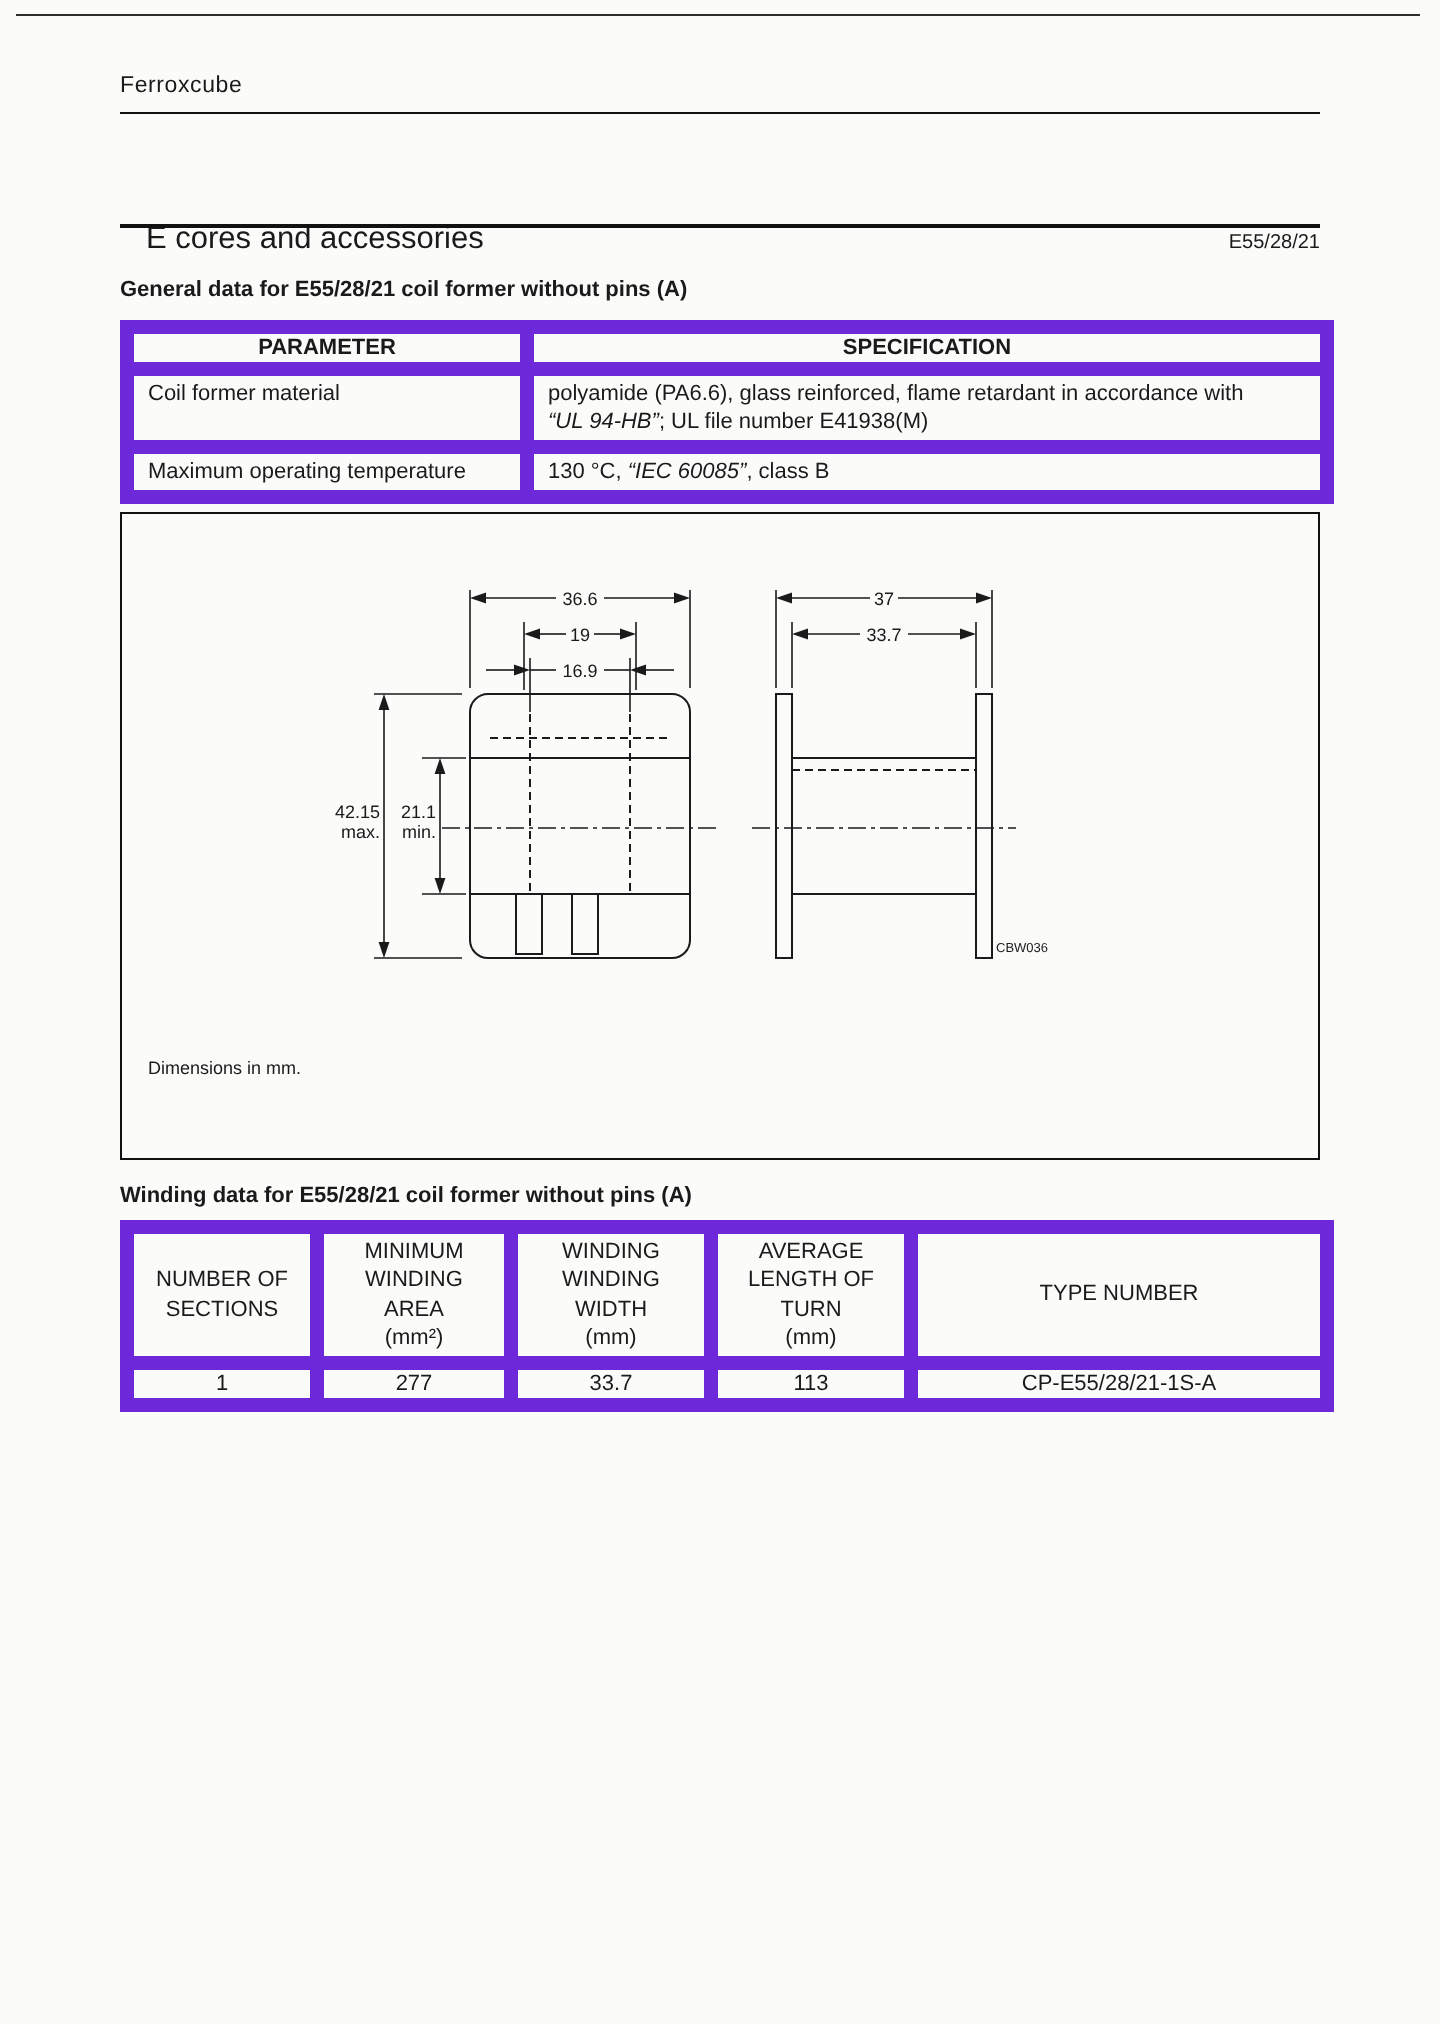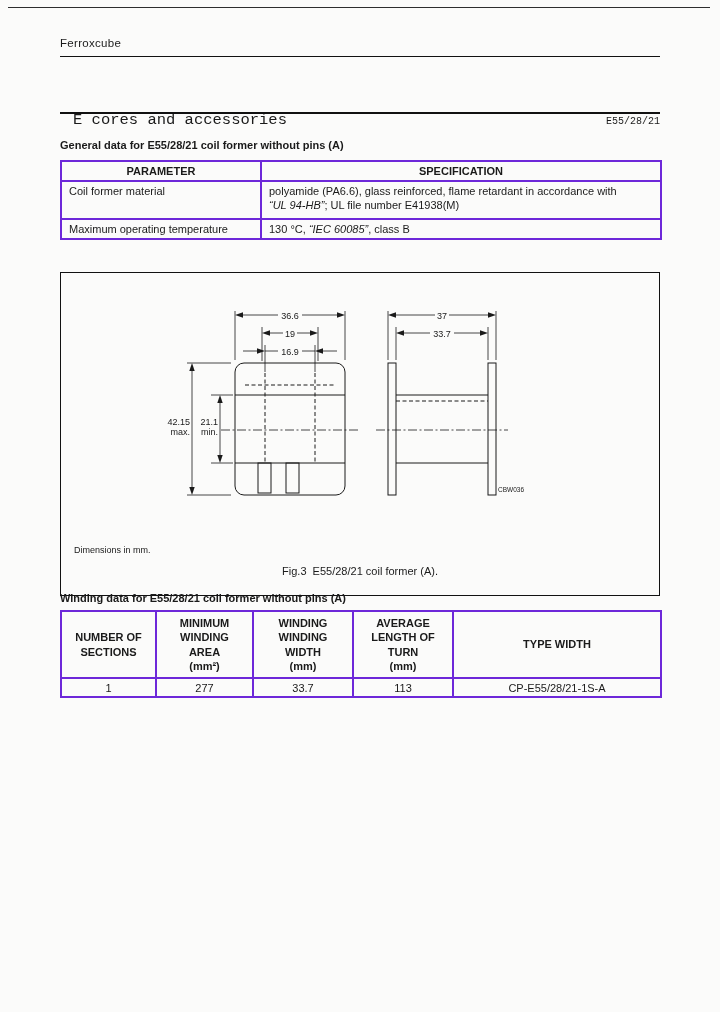--- a/index.html
+++ b/index.html
@@ -10,43 +10,43 @@
     color:#1a1a1a;
     position:relative;
     overflow:hidden;
   }
   .abs { position:absolute; }
   .scan-line { left:8px; top:7px; width:702px; height:1px; background:#2e2e2e; }
   .brand { left:60px; top:37px; font-size:11.5px; letter-spacing:.3px; }
   .rule { left:60px; width:600px; background:#111; }
   .rule-thin { top:56px; height:1px; }
   .rule-thick { top:112px; height:2px; }
-  .title-row { left:60px; top:84px; width:600px; display:flex; justify-content:space-between; align-items:baseline;font-family:Liberation Mono, monospace; }
+  .title-row { left:60px; top:84px; width:600px; display:flex; justify-content:space-between; align-items:baseline; }
   .doc-title { font-size:15.5px; padding-left:13px; }
   .part-no { font-size:10px;margin-top:32px; }
   .sec-heading { left:60px; font-size:11px; font-weight:bold; }
   .h-general { top:139px; }
   .h-winding { top:592px; }
 
   table.t { border-collapse:collapse; table-layout:fixed; font-size:11px; }
-  table.t th, table.t td { border:2px solid #6d28d9; }
+  table.t th, table.t td { border:7px solid #6d28d9; }
   .t1 { left:60px; top:160px; width:600px; }
   .t1 th { height:20px; font-weight:bold; text-align:center; padding:1px 4px; }
   .t1 td { padding:2px 7px; vertical-align:top; line-height:1.28; text-align:left; }
   .t1 tr.r1 td { height:38px; }
   .t1 tr.r2 td { height:18px; }
   .it { font-style:italic; }
 
-  .figure-box { left:60px; top:272px; width:600px; height:324px; border:1px solid #111; background:transparent;text-decoration:underline; }
+  .figure-box { left:60px; top:256px; width:600px; height:324px; border:1px solid #111; background:transparent;text-decoration:underline; }
   .figure-box svg { position:absolute; left:0; top:0; }
   .fig-note { position:absolute; left:13px; top:272px; font-size:9px; }
   .fig-caption { position:absolute; left:0; top:292px; width:100%; text-align:center; font-size:11px; white-space:pre; }
 
   .t2 { left:60px; top:610px; width:600px; }
-  .t2 th { height:67px; font-weight:bold; text-align:center; vertical-align:middle; line-height:1.3; padding:2px; }
+  .t2 th { height:67px; font-weight:normal; text-align:center; vertical-align:middle; line-height:1.3; padding:2px; }
   .t2 td { height:19px; padding:1px 5px; vertical-align:middle; }
   .t2 td.ctr { text-align:center; }
   .t2 td.lft { text-align:center; }
   .c1 { width:95px; } .c2 { width:97px; } .c3 { width:100px; } .c4 { width:100px; } .c5 { width:208px; }
 </style>
 </head>
 <body>
 
 <div>
 
@@ -166,21 +166,20 @@
         <text x="129" y="152" text-anchor="end">42.15</text>
         <text x="129" y="162" text-anchor="end">max.</text>
         <text x="157" y="152" text-anchor="end">21.1</text>
         <text x="157" y="162" text-anchor="end">min.</text>
         <text x="381" y="45.5">37</text>
         <text x="381" y="63.5">33.7</text>
         <text x="437" y="219" text-anchor="start" font-size="6.5">CBW036</text>
       </g>
     </svg>
     <div class="fig-note">Dimensions in mm.</div>
-    <div class="fig-caption">Fig.3  E55/28/21 coil former (A).</div>
   </div>
 
   <div class="abs sec-heading h-winding">Winding data for E55/28/21 coil former without pins (A)</div>
 
   <table class="abs t t2">
     <colgroup>
         <col class="c1">
         <col class="c2">
         <col class="c3">
         <col class="c4">
@@ -204,21 +203,21 @@
           <div>WIDTH</div>
           <div>(mm)</div>
         </th>
         <th>
           <div>AVERAGE</div>
           <div>LENGTH OF</div>
           <div>TURN</div>
           <div>(mm)</div>
         </th>
         <th>
-          <div>TYPE WIDTH</div>
+          <div>TYPE NUMBER</div>
         </th>
       </tr>
     </thead>
     <tbody>
       <tr>
         <td class="ctr">1</td>
         <td class="ctr">277</td>
         <td class="ctr">33.7</td>
         <td class="ctr">113</td>
         <td class="lft">CP-E55/28/21-1S-A</td>

